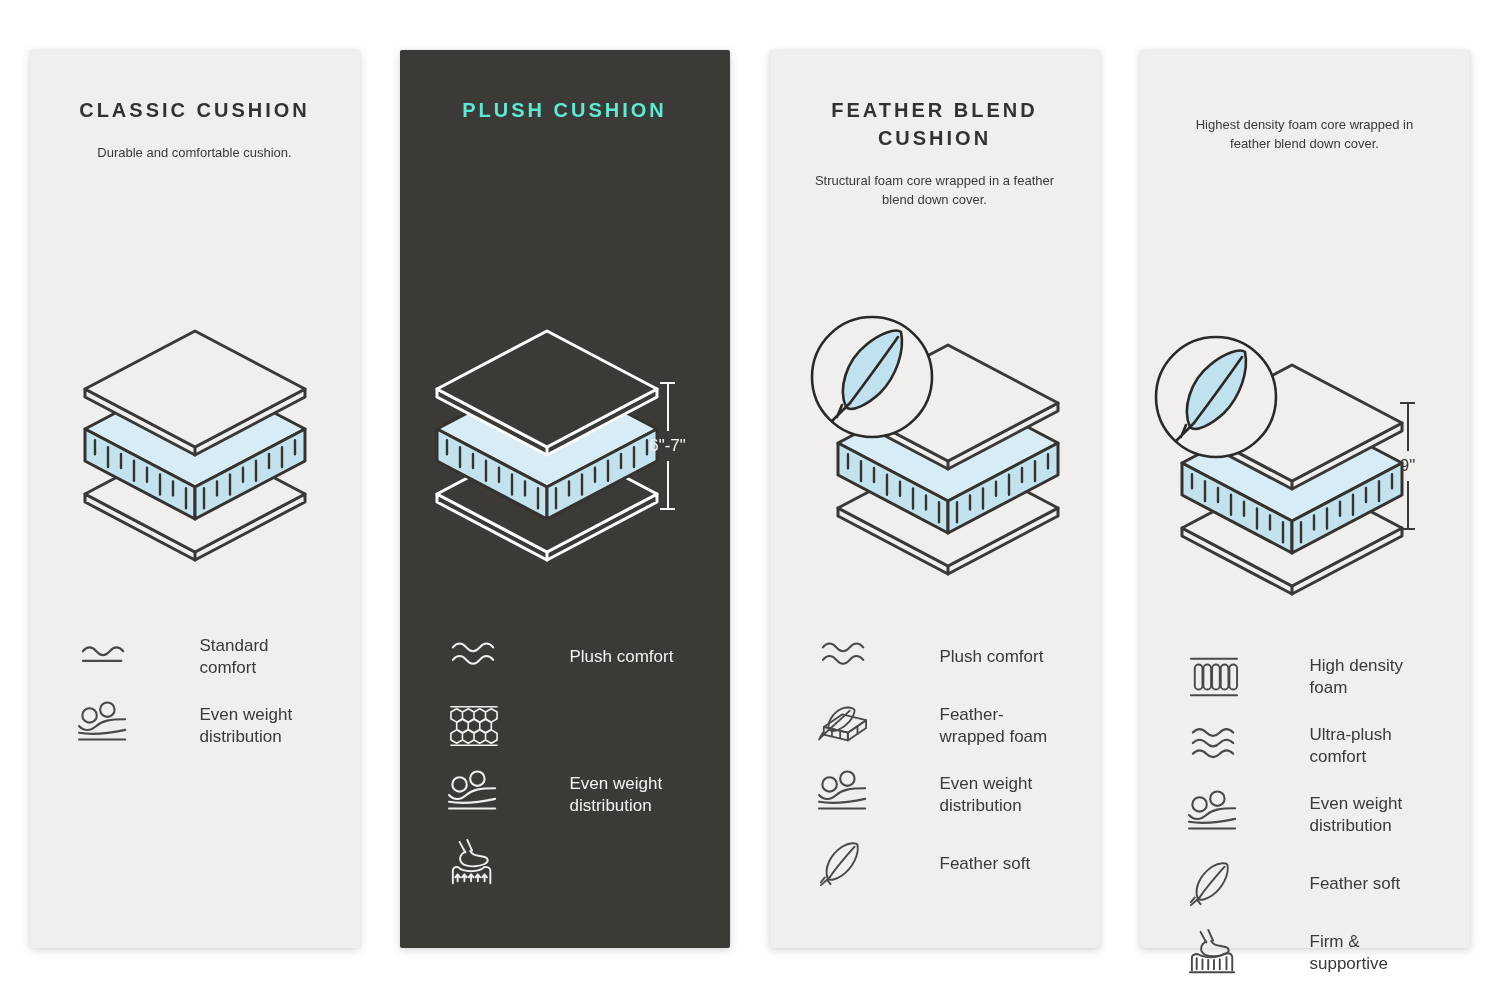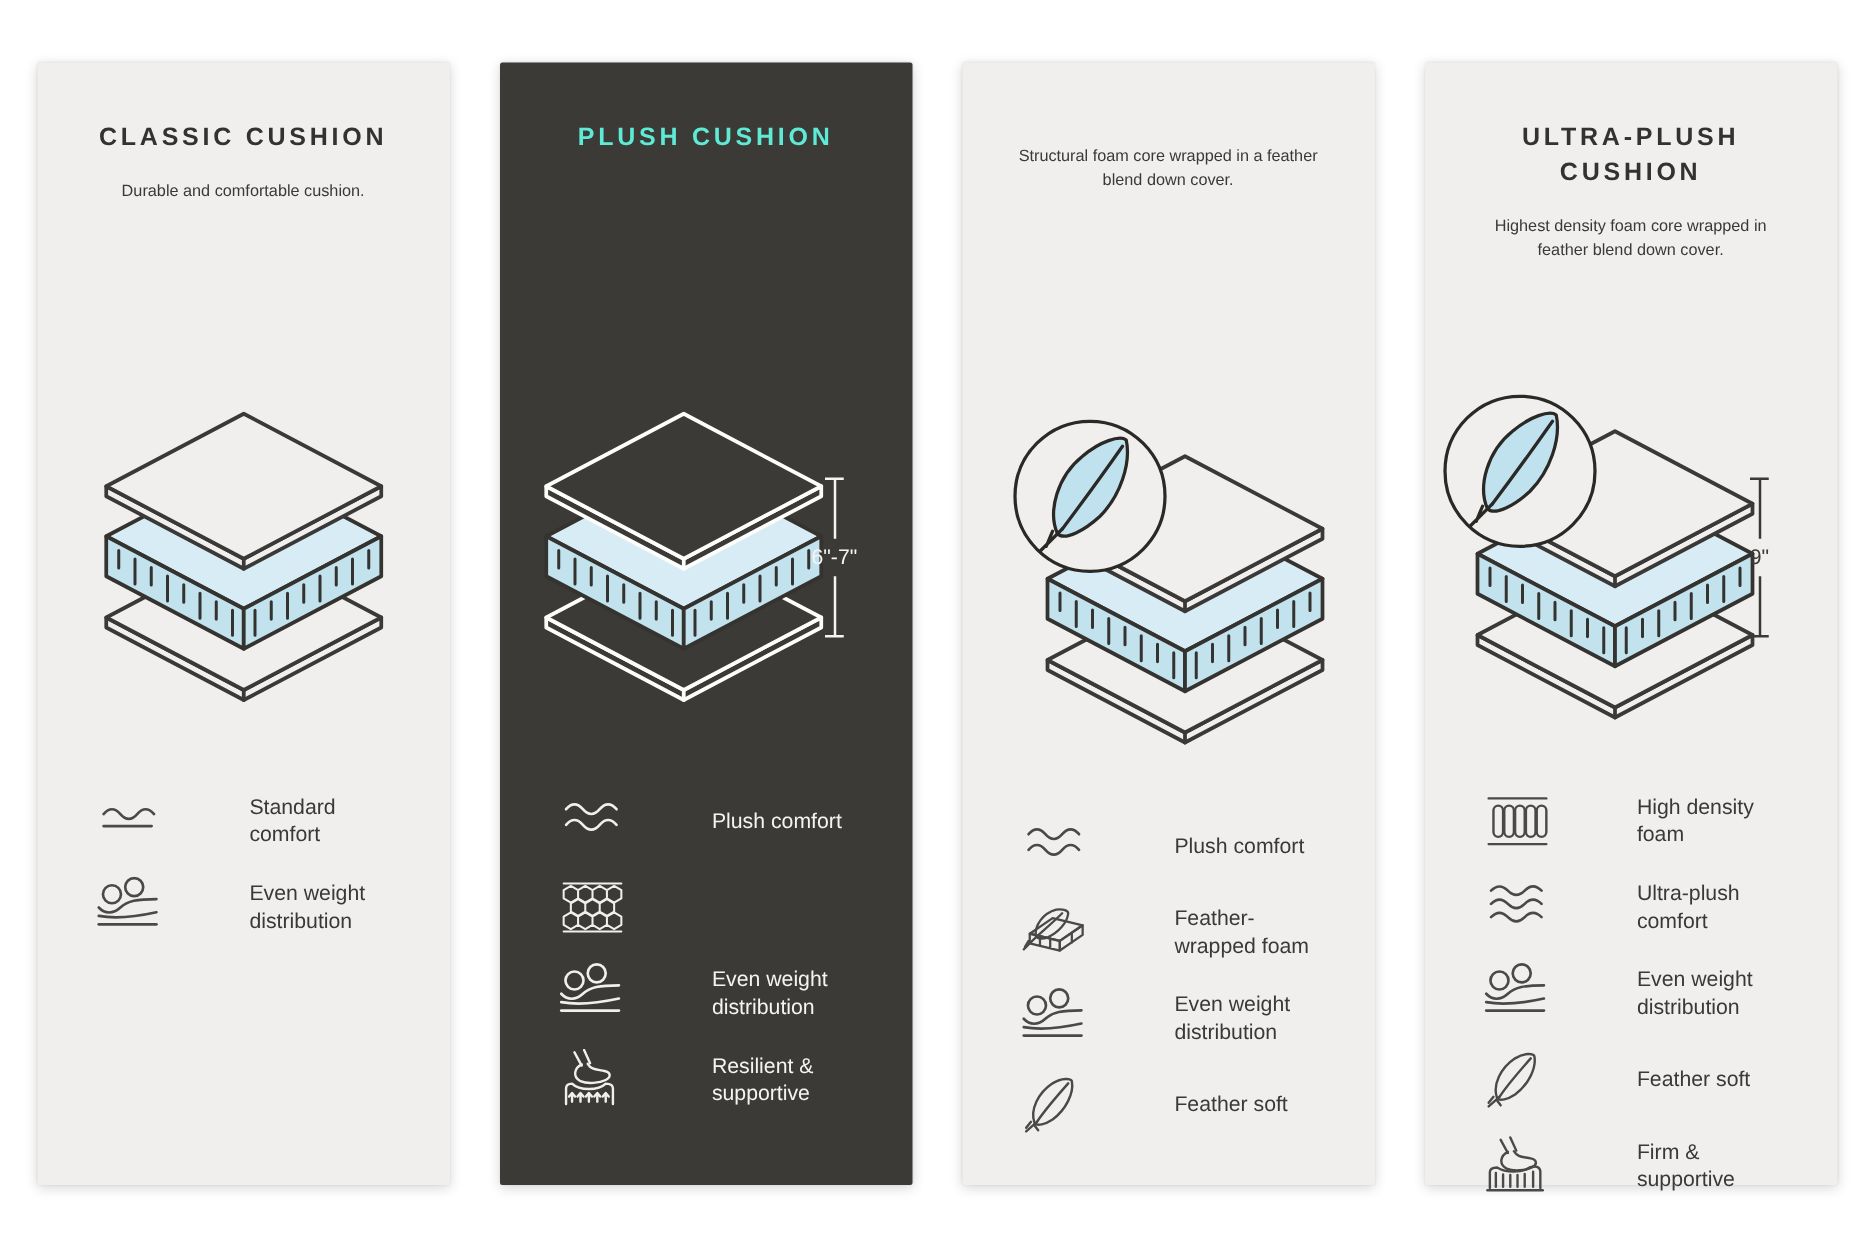--- a/index.html
+++ b/index.html
@@ -261,27 +261,27 @@
             </svg>
           </span>
         <span class="fl">Even weight distribution</span>
       </li>
       <li class="feat">
         <span class="fi">
             <svg viewBox="0 0 60 52">
               <use href="#sym-foot-arrows"></use>
             </svg>
           </span>
-        <span class="fl">Resilient &amp; supportive</span>
       </li>
     </ul>
   </section>
 
   <section class="card light card-feather">
     <div class="head">
+      <h2 class="title">FEATHER BLEND CUSHION</h2>
       <p class="desc">Structural foam core wrapped in a feather blend down cover.</p>
     </div>
     <div class="illus">
       <svg class="cushion" viewBox="-26 -30 262 272" width="262" height="272">
         <use href="#sym-cushion" x="0" y="0" width="236" height="240"></use>
         <g stroke="#2a2926" stroke-width="2.6" stroke-linejoin="round" stroke-linecap="round">
           <circle cx="42" cy="34" r="60" fill="var(--card-bg)"></circle>
           <path d="M16,64 C8,46 16,18 36,2 C50,-10 66,-15 71,-11 C75,8 66,34 50,50 C38,61 22,70 16,64 Z" fill="#bfe2ee"></path>
           <path d="M20,60 C32,44 54,14 68,-6" fill="none"></path>
           <path d="M2,78 L20,60 M12,62 L7,74" fill="none"></path>
@@ -319,21 +319,20 @@
               <use href="#sym-feather"></use>
             </svg>
           </span>
         <span class="fl">Feather soft</span>
       </li>
     </ul>
   </section>
 
   <section class="card light card-ultra">
     <div class="head">
-      <h2 class="title">ULTRA-PLUSH CUSHION</h2>
       <p class="desc">Highest density foam core wrapped in feather blend down cover.</p>
     </div>
     <div class="illus">
       <svg class="cushion" viewBox="-26 -30 262 272" width="262" height="272">
         <use href="#sym-cushion" x="0" y="0" width="236" height="240"></use>
         <g stroke="#2a2926" stroke-width="2.6" stroke-linejoin="round" stroke-linecap="round">
           <circle cx="42" cy="34" r="60" fill="var(--card-bg)"></circle>
           <path d="M16,64 C8,46 16,18 36,2 C50,-10 66,-15 71,-11 C75,8 66,34 50,50 C38,61 22,70 16,64 Z" fill="#bfe2ee"></path>
           <path d="M20,60 C32,44 54,14 68,-6" fill="none"></path>
           <path d="M2,78 L20,60 M12,62 L7,74" fill="none"></path>

